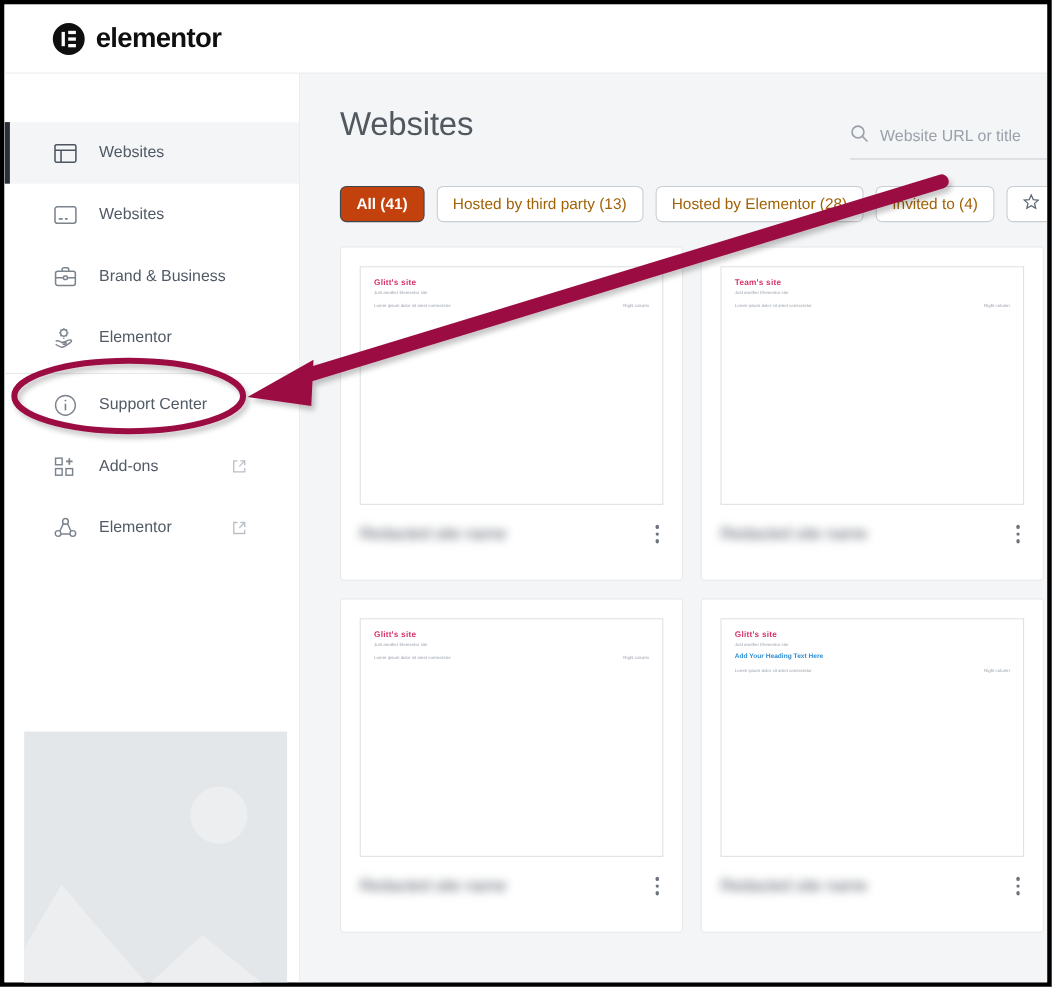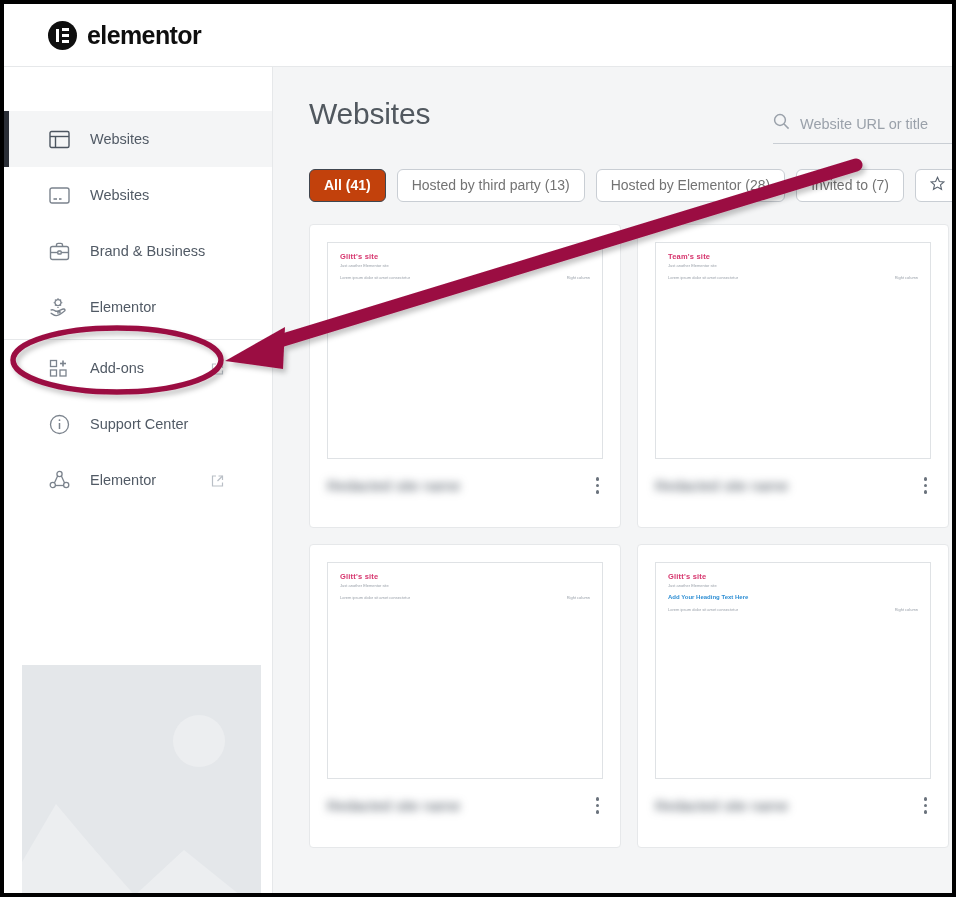--- a/index.html
+++ b/index.html
@@ -128,21 +128,21 @@
   }
   .search-input::placeholder { color: #9aa1aa; }
 
   .filters {
     display: flex; align-items: center; gap: 11px;
     padding-left: 36px; height: 50px;
   }
   .chip {
     height: 33px; padding: 0 14px;
     border: 1px solid #c9ced4; border-radius: 6px;
-    background: #ffffff; color: #737373;
+    background: #ffffff; color: #a16207;
     font-size: 14px; font-family: "Liberation Sans", sans-serif;
     display: flex; align-items: center; gap: 7px;
     white-space: nowrap; cursor: pointer;
   }
   .chip.active {
     background: #c2410c; border-color: #3f4650; color: #ffffff;
     font-weight: bold;
   }
 
   .cards-grid {
@@ -263,47 +263,47 @@
           <path d="M7 14.4c2.6 0 5.6-2.4 7.6-2.4 1.6 0 2 1.4.6 2.3-2 1.3-5.2 4.3-8 4.3-2 0-3.8-1.6-5.6-2.6"></path>
         </svg>
       </span>
       <span class="nav-label">Elementor</span>
     </div>
 
     <div class="nav-divider"></div>
 
     <div class="nav-item">
       <span class="nav-icon">
+        <svg width="21" height="21" viewBox="0 0 21 21" fill="none" stroke="#7b838d" stroke-width="1.3">
+          <circle cx="10.5" cy="10.5" r="9"></circle>
+          <line x1="10.5" y1="9" x2="10.5" y2="15" stroke-width="1.5"></line>
+          <circle cx="10.5" cy="6.2" r="0.9" fill="#7b838d" stroke="none"></circle>
+        </svg>
+      </span>
+      <span class="nav-label">Support Center</span>
+    </div>
+
+    <div class="nav-item">
+      <span class="nav-icon">
         <svg width="21" height="19" viewBox="0 0 21 19" fill="none" stroke="#7b838d" stroke-width="1.3">
           <rect x="1.5" y="1.5" width="6" height="6"></rect>
           <rect x="1.5" y="11" width="6" height="6"></rect>
           <rect x="11" y="11" width="6" height="6"></rect>
           <line x1="14" y1="1.5" x2="14" y2="7.5" stroke-width="1.6"></line>
           <line x1="11" y1="4.5" x2="17" y2="4.5" stroke-width="1.6"></line>
         </svg>
       </span>
       <span class="nav-label">Add-ons</span>
       <span class="nav-ext">
         <svg width="13" height="13" viewBox="0 0 13 13" fill="none" stroke="#b9bfc6" stroke-width="1.2">
           <path d="M5 1.5H1.5v10h10V8"></path>
             <path d="M7.5 1.5h4v4"></path>
             <line x1="11.5" y1="1.5" x2="6.5" y2="6.5"></line>
         </svg>
       </span>
-    </div>
-
-    <div class="nav-item">
-      <span class="nav-icon">
-        <svg width="21" height="21" viewBox="0 0 21 21" fill="none" stroke="#7b838d" stroke-width="1.3">
-          <circle cx="10.5" cy="10.5" r="9"></circle>
-          <line x1="10.5" y1="9" x2="10.5" y2="15" stroke-width="1.5"></line>
-          <circle cx="10.5" cy="6.2" r="0.9" fill="#7b838d" stroke="none"></circle>
-        </svg>
-      </span>
-      <span class="nav-label">Support Center</span>
     </div>
 
     <div class="nav-item">
       <span class="nav-icon">
         <svg width="21" height="20" viewBox="0 0 21 20" fill="none" stroke="#7b838d" stroke-width="1.3">
           <circle cx="10.5" cy="4" r="2.6"></circle>
             <circle cx="3.8" cy="15" r="2.6"></circle>
             <circle cx="17.2" cy="15" r="2.6"></circle>
           <line x1="8.6" y1="6" x2="5.4" y2="12.9"></line>
             <line x1="12.4" y1="6" x2="15.6" y2="12.9"></line>
@@ -342,21 +342,21 @@
           </svg>
         </span>
         <input class="search-input" type="text" placeholder="Website URL or title" style="">
       </div>
     </div>
 
     <div class="filters">
       <button class="chip active">All (41)</button>
       <button class="chip">Hosted by third party (13)</button>
       <button class="chip">Hosted by Elementor (28)</button>
-      <button class="chip">Invited to (7)</button>
+      <button class="chip">Invited to (4)</button>
       <button class="chip">
         <span>
           <svg width="15" height="15" viewBox="0 0 16 16" fill="none" stroke="#5c6571" stroke-width="1.2">
             <polygon points="8,1.4 10,5.8 14.8,6.3 11.2,9.5 12.3,14.2 8,11.8 3.7,14.2 4.8,9.5 1.2,6.3 6,5.8"></polygon>
           </svg>
         </span>
 
       </button>
     </div>
 

